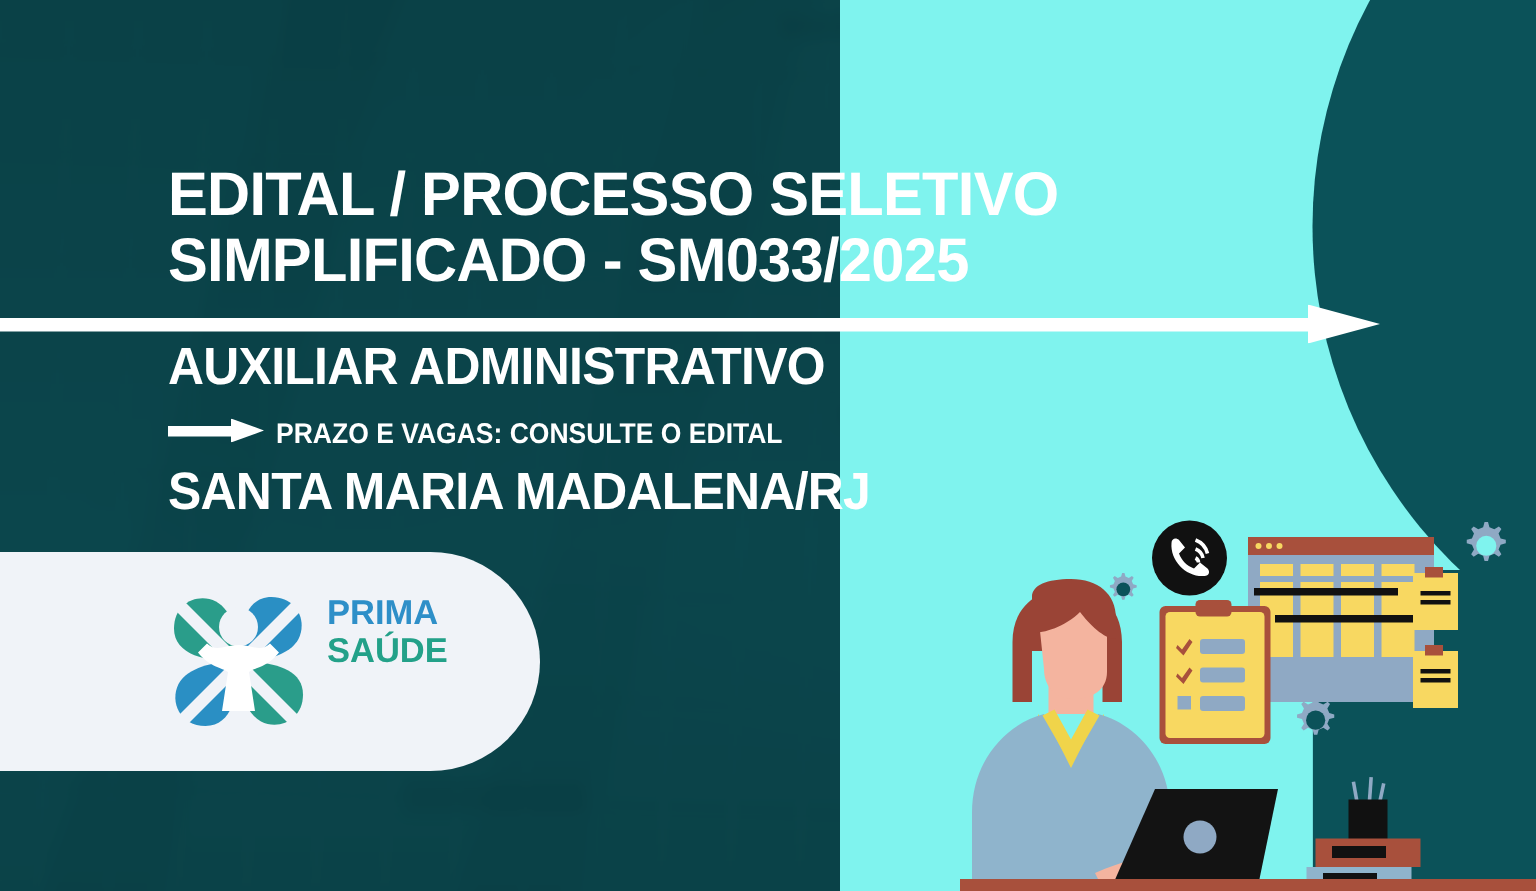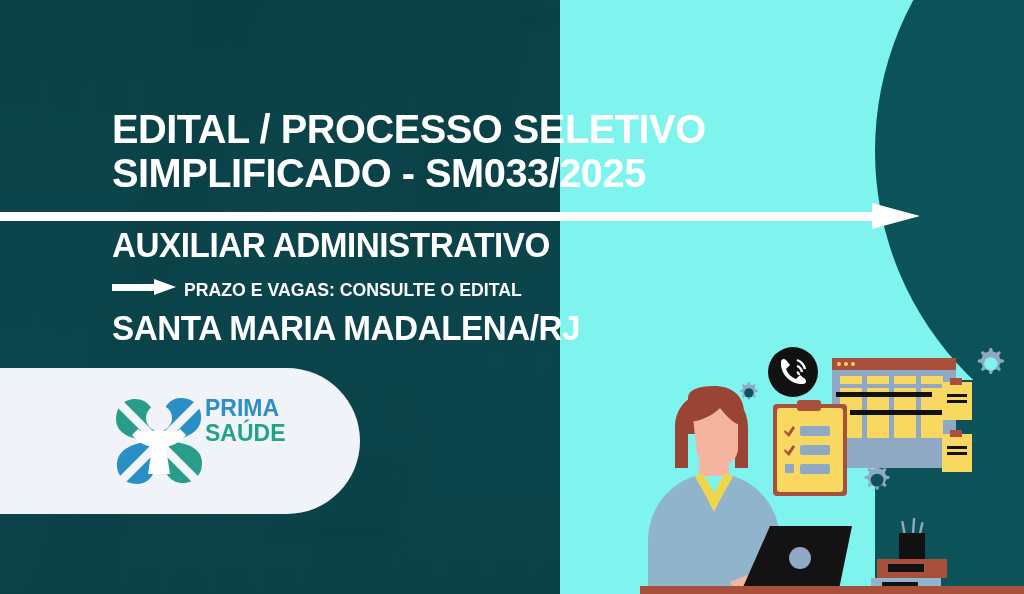--- a/index.html
+++ b/index.html
@@ -132,21 +132,21 @@
   
   .logocard {
     position:absolute; left:-40px; top:368px;
     width:400px; height:146px;
     background:#F0F3F8;
     border-radius:0 74px 74px 0;
     display:flex; align-items:center;
   }
   .logomark { position:absolute; left:148px; top:22px; width:102px; height:102px; }
   .logotext {
-    position:absolute; left:245px; top:28px;
+    position:absolute; left:258px; top:28px;
     font-weight:bold; line-height:25px; font-size:23px;
     letter-spacing:0px;
   }
   .logotext .l1, .logotext .l2 { color:#2E8FC8; display:block; }
   .logotext .l3 { color:#23A189; display:block; }
 
   
   .illus { position:absolute; left:640px; top:330px; width:384px; height:264px; }
 </style>
 </head>

